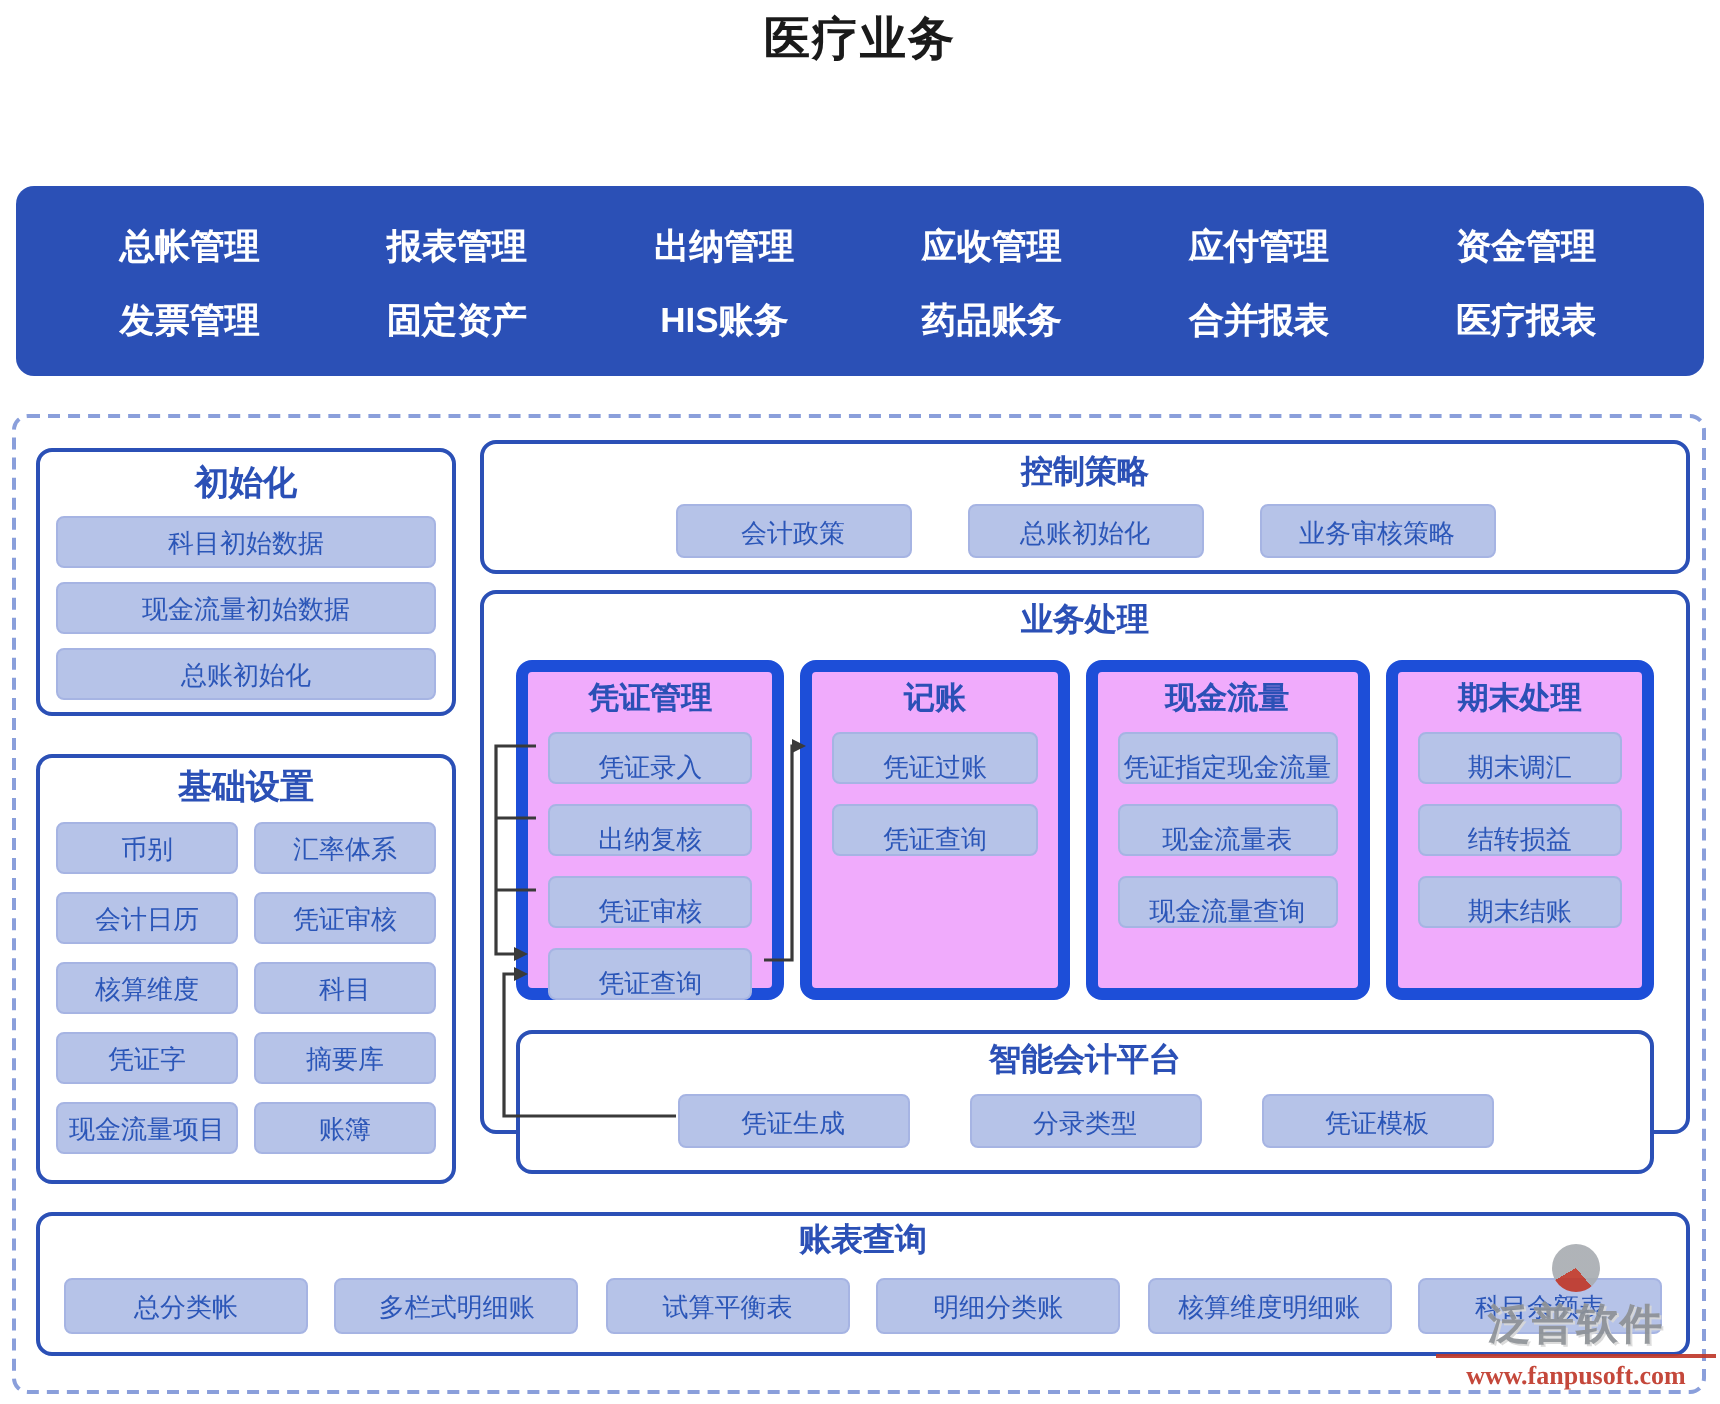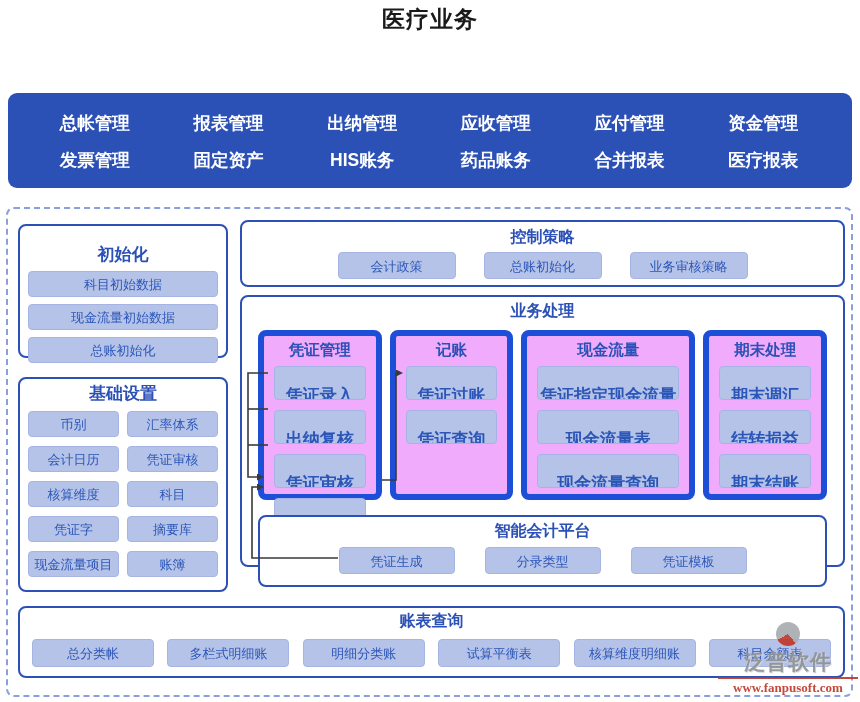--- a/index.html
+++ b/index.html
@@ -32,40 +32,40 @@
   .box-title{
     color:#2b50b6;font-weight:bold;text-align:center;font-size:16px;line-height:20px;
     white-space:nowrap;
   }
   .chip{
     background:#b6c3e8;border:1px solid #a6b4e3;border-radius:4px;
     color:#2b56b8;font-size:13px;text-align:center;height:26px;line-height:26px;
     white-space:nowrap;overflow:hidden;box-sizing:border-box;cursor:default;
   }
   
-  #box-init{left:18px;top:224px;width:210px;height:134px;padding:18px 8px 0;}
+  #box-init{left:18px;top:224px;width:210px;height:134px;padding:5px 8px 0;}
   #box-init .box-title{font-size:17px;line-height:22px;margin-bottom:5px;}
   #box-init .chip{margin-bottom:7px;}
   
   #box-basic{left:18px;top:377px;width:210px;height:215px;padding:4px 8px 0;}
   #box-basic .box-title{font-size:17px;line-height:22px;}
   .basic-grid{display:grid;grid-template-columns:1fr 1fr;gap:9px 8px;margin-top:6px;}
   
   #box-control{left:240px;top:220px;width:605px;height:67px;padding:5px 0 0;}
   .row-chips{display:flex;justify-content:center;gap:28px;margin-top:5px;}
   #box-control .chip{width:118px;height:27px;line-height:27px;}
   
   #box-business{left:240px;top:295px;width:605px;height:272px;padding:4px 0 0;}
   .groups{display:flex;gap:8px;padding:0 16px;margin-top:9px;}
   .group{
     flex:1;height:170px;border:6px solid #1d4ed8;border-radius:8px;background:#f0abfc;
     box-sizing:border-box;padding:4px 10px 0;
   }
   .group .box-title{font-size:15.5px;margin-bottom:6px;}
-  .group .chip{margin-bottom:10px;font-size:17px;padding:16px 2px;font-weight:bold;}
+  .group .chip{margin-bottom:10px;font-size:13px;padding:4px 2px;}
   
   #box-platform{
     position:absolute;left:16px;right:16px;top:218px;height:72px;background:#fff;
     border:2px solid #2b50b6;border-radius:8px;box-sizing:border-box;padding:4px 0 0;
   }
   #box-platform .row-chips{gap:30px;margin-top:6px;}
   #box-platform .chip{width:116px;height:27px;line-height:27px;}
   
   #box-reports{left:18px;top:606px;width:827px;height:72px;padding:3px 12px 0;}
   .reports-row{display:flex;justify-content:space-between;margin-top:8px;}
@@ -179,22 +179,22 @@
       <div class="chip">凭证模板</div>
     </div>
   </div>
 </div>
 
 <div class="box" id="box-reports">
   <div class="box-title">账表查询</div>
   <div class="reports-row">
     <div class="chip">总分类帐</div>
     <div class="chip">多栏式明细账</div>
+    <div class="chip">试算平衡表</div>
     <div class="chip">明细分类账</div>
-    <div class="chip">试算平衡表</div>
     <div class="chip">核算维度明细账</div>
     <div class="chip">科目余额表</div>
   </div>
 </div>
 
 <svg id="connectors" viewBox="0 0 860 702" xmlns="http://www.w3.org/2000/svg">
   <defs>
     <marker id="arr" markerWidth="8" markerHeight="8" refX="1" refY="3.5" orient="auto" markerUnits="userSpaceOnUse">
       <path d="M0,0 L7,3.5 L0,7 Z" fill="#3a3a3a"></path>
     </marker>

